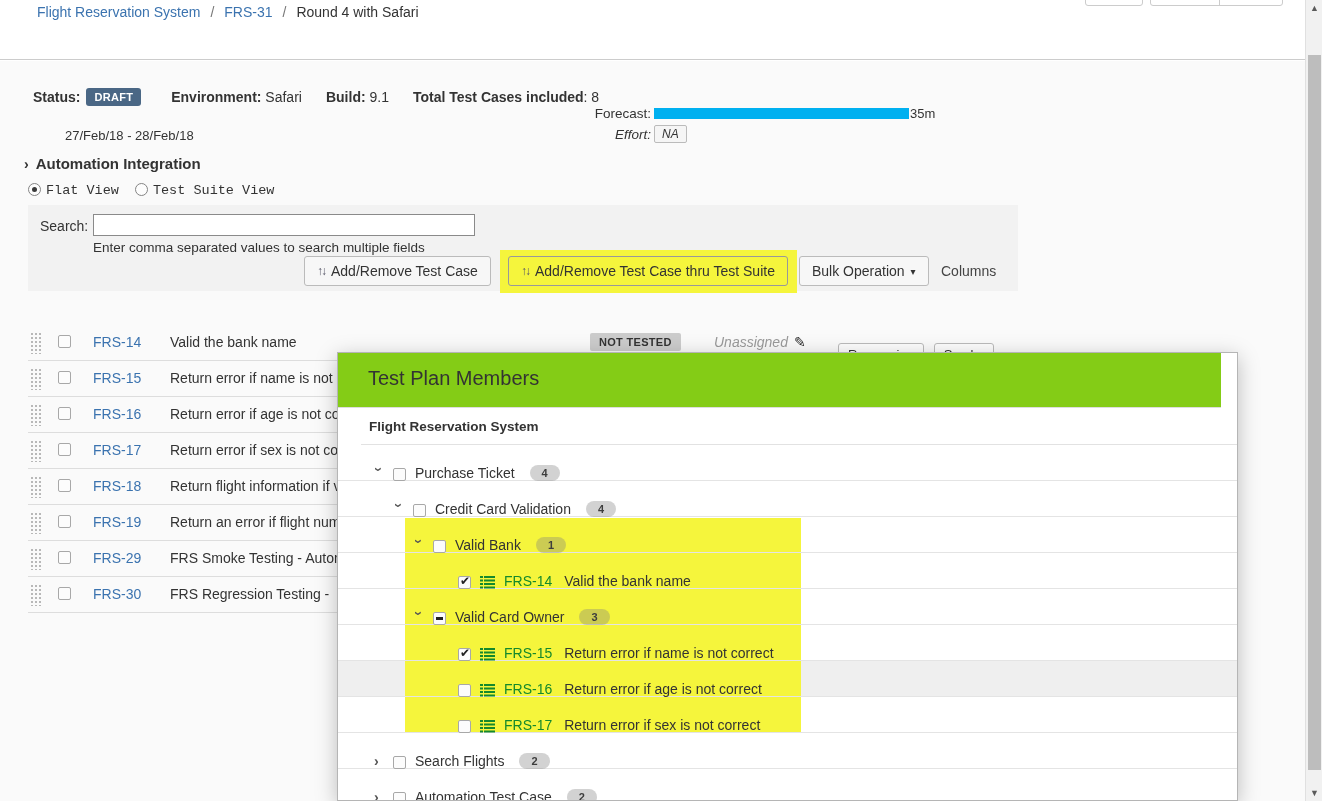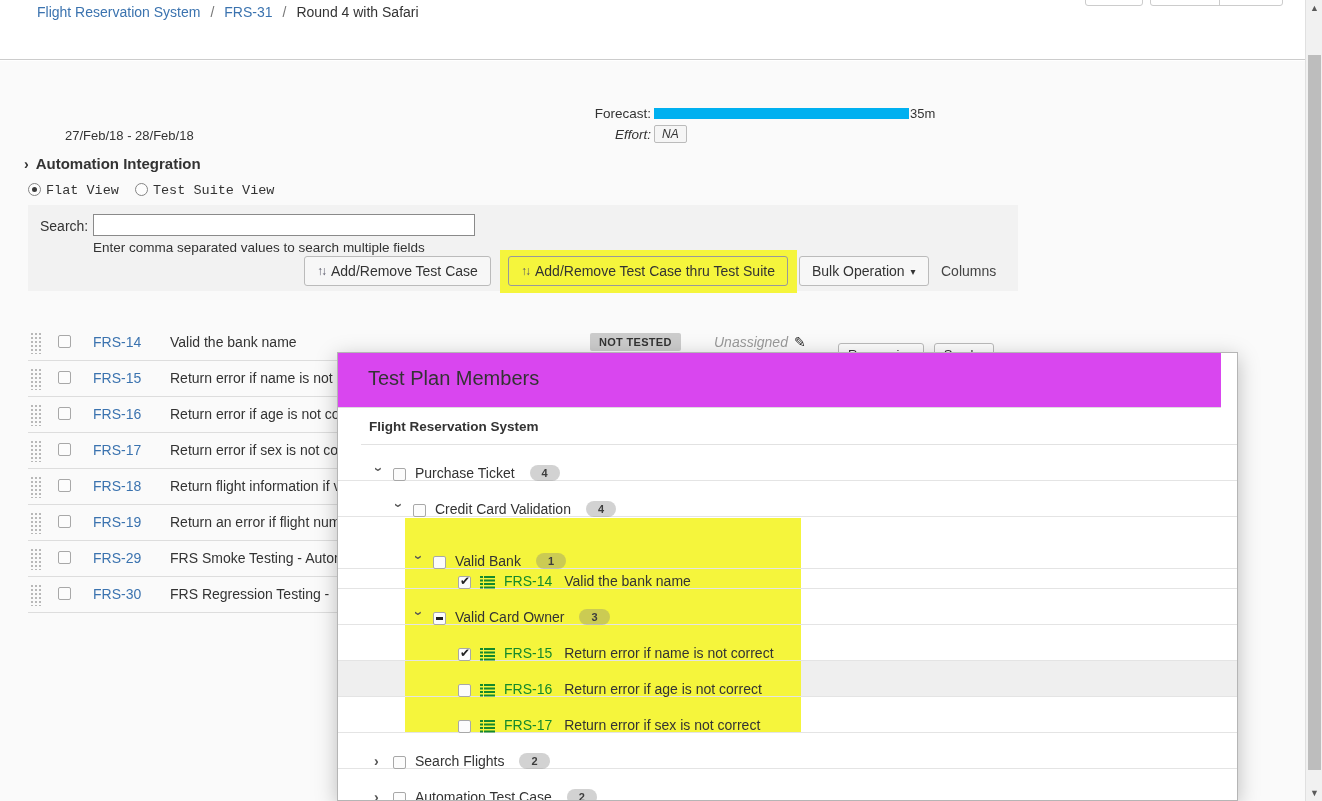--- a/index.html
+++ b/index.html
@@ -69,21 +69,21 @@
   .trow .sum { position:absolute; left:142px; top:9px; white-space:nowrap; }
   .res-badge { position:absolute; left:562px; top:8px; background:#ccc; color:#333; font-size:11px; font-weight:bold; padding:3px 9px; border-radius:2px; letter-spacing:.3px; }
   .tester { position:absolute; left:686px; top:9px; font-style:italic; color:#9a9a9a; }
   .pencil { font-style:normal; color:#222; margin-left:6px; }
   .lbl-group { position:absolute; left:810px; top:18px; display:flex; gap:10px; }
   .lbl-box { border:1px solid #bbb; background:#fdfdfd; border-radius:3px; padding:3px 9px; font-size:13px; }
 
   
   .modal { position:absolute; left:337px; top:352px; width:901px; height:449px; background:#fff;
     border:1px solid #b5b5b5; box-shadow:0 5px 20px rgba(0,0,0,.25); overflow:hidden; }
-  .modal-header { position:absolute; left:0; top:0; right:16px; height:55px; background:#d946ef; border-bottom:1px solid #ddd; }
+  .modal-header { position:absolute; left:0; top:0; right:16px; height:55px; background:#84cc16; border-bottom:1px solid #ddd; }
   .modal-title { position:absolute; left:30px; top:14px; font-size:20px; color:#333; }
   .project-row { position:absolute; left:0; right:0; top:55px; height:37px; }
   .project-name { position:absolute; left:31px; top:11px; font-size:13.5px; font-weight:bold; }
   .project-row .rule { position:absolute; left:23px; right:0; bottom:0; border-bottom:1px solid #e2e2e2; }
   .hoverbg { position:absolute; left:0; right:0; height:36px; background:#efefef; z-index:0; }
   .hl-band { position:absolute; left:67px; top:165px; width:396px; height:214px; background:#f5f53c; z-index:1; }
   .mrow { position:absolute; left:0; right:0; height:36px; border-bottom:1px solid #e4e4e4; z-index:2; font-size:14px; }
   .mrow .grp { position:absolute; top:0; height:36px; display:flex; align-items:flex-end; gap:9px; }
   .ind1 { left:36px; } .ind2 { left:56px; } .ind3 { left:76px; } .indleaf { left:120px; }
   .chev { display:inline-block; color:#555; font-size:14px; font-weight:bold; width:10px; }
@@ -110,20 +110,33 @@
     <span>Round 4 with Safari</span>
   </div>
   <div class="pbtn" style="left:1085px;width:58px;"></div>
   <div class="pbtn" style="left:1150px;width:133px;">
       <span class="split"></span>
     </div>
 </div>
 
 <div class="content">
 
+  <div class="statusline">
+    <b>Status:</b>
+    <span class="badge-status">DRAFT</span>
+    <span class="sl-gap"></span>
+    <b>Environment:</b>&nbsp;
+    <span>Safari</span>
+    <span class="sl-gap"></span>
+    <b>Build:</b>&nbsp;
+    <span>9.1</span>
+    <span class="sl-gap"></span>
+    <b>Total Test Cases included</b>
+    <span>: 8</span>
+  </div>
 
   <div class="prog-row" style="top:45px;">
     <span class="prog-label">Forecast:</span>
     <span class="bar" style="width:255px;background:#00b0f0;"></span>
     <span class="bar-val">35m</span>
   </div>
   <div class="prog-row" style="top:64px;font-style:italic;">
     <span class="prog-label">Effort:</span>
     <span class="na-box">NA</span>
   </div>
@@ -245,21 +258,21 @@
     </span>
   </div>
   <div class="mrow" style="top:128px;">
     <span class="grp ind2">
       <span class="chev down">›</span>
       <span class="checkbox"></span>
       <span>Credit Card Validation</span>
       <span class="pill">4</span>
     </span>
   </div>
-  <div class="mrow" style="top:180px;">
+  <div class="mrow" style="top:164px;">
     <span class="grp ind3">
       <span class="chev down">›</span>
       <span class="checkbox"></span>
       <span>Valid Bank</span>
       <span class="pill">1</span>
     </span>
   </div>
   <div class="mrow" style="top:200px;">
     <span class="grp indleaf">
       <span class="checkbox chk"></span>

